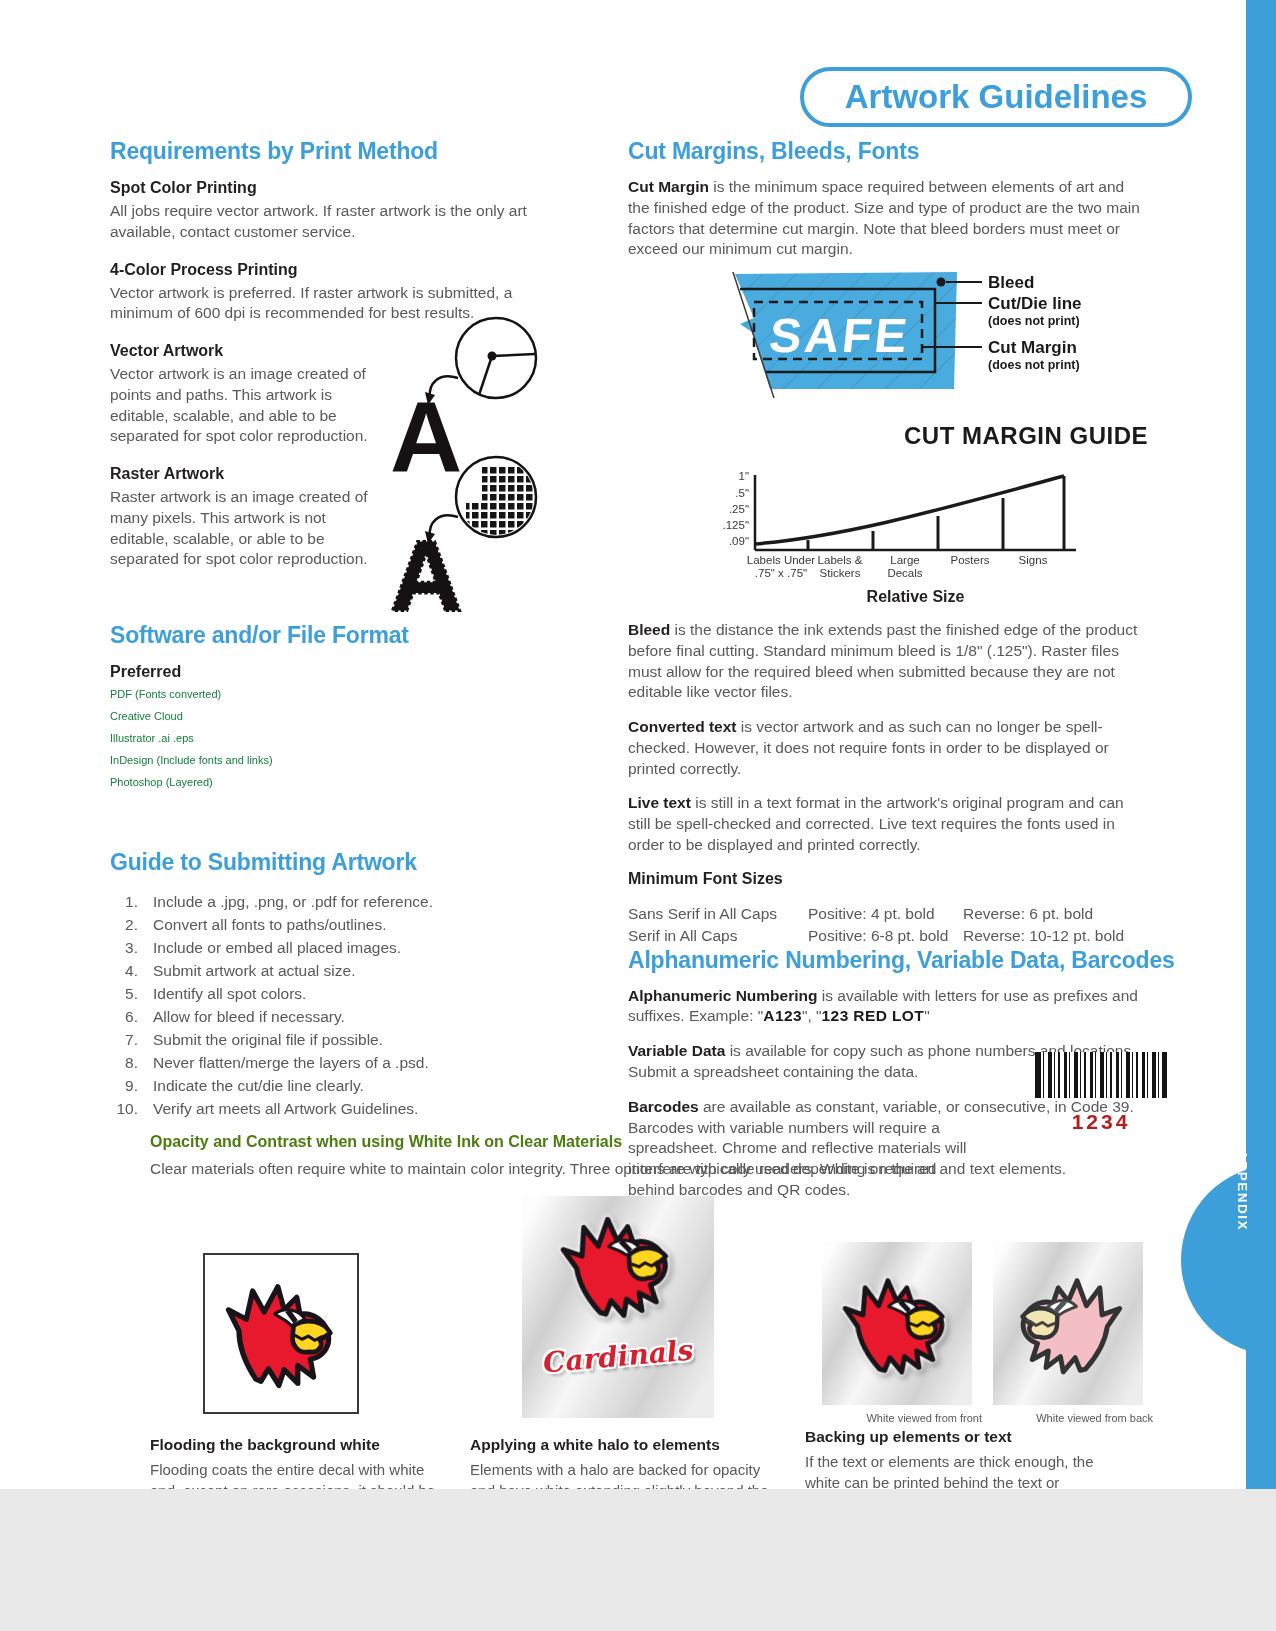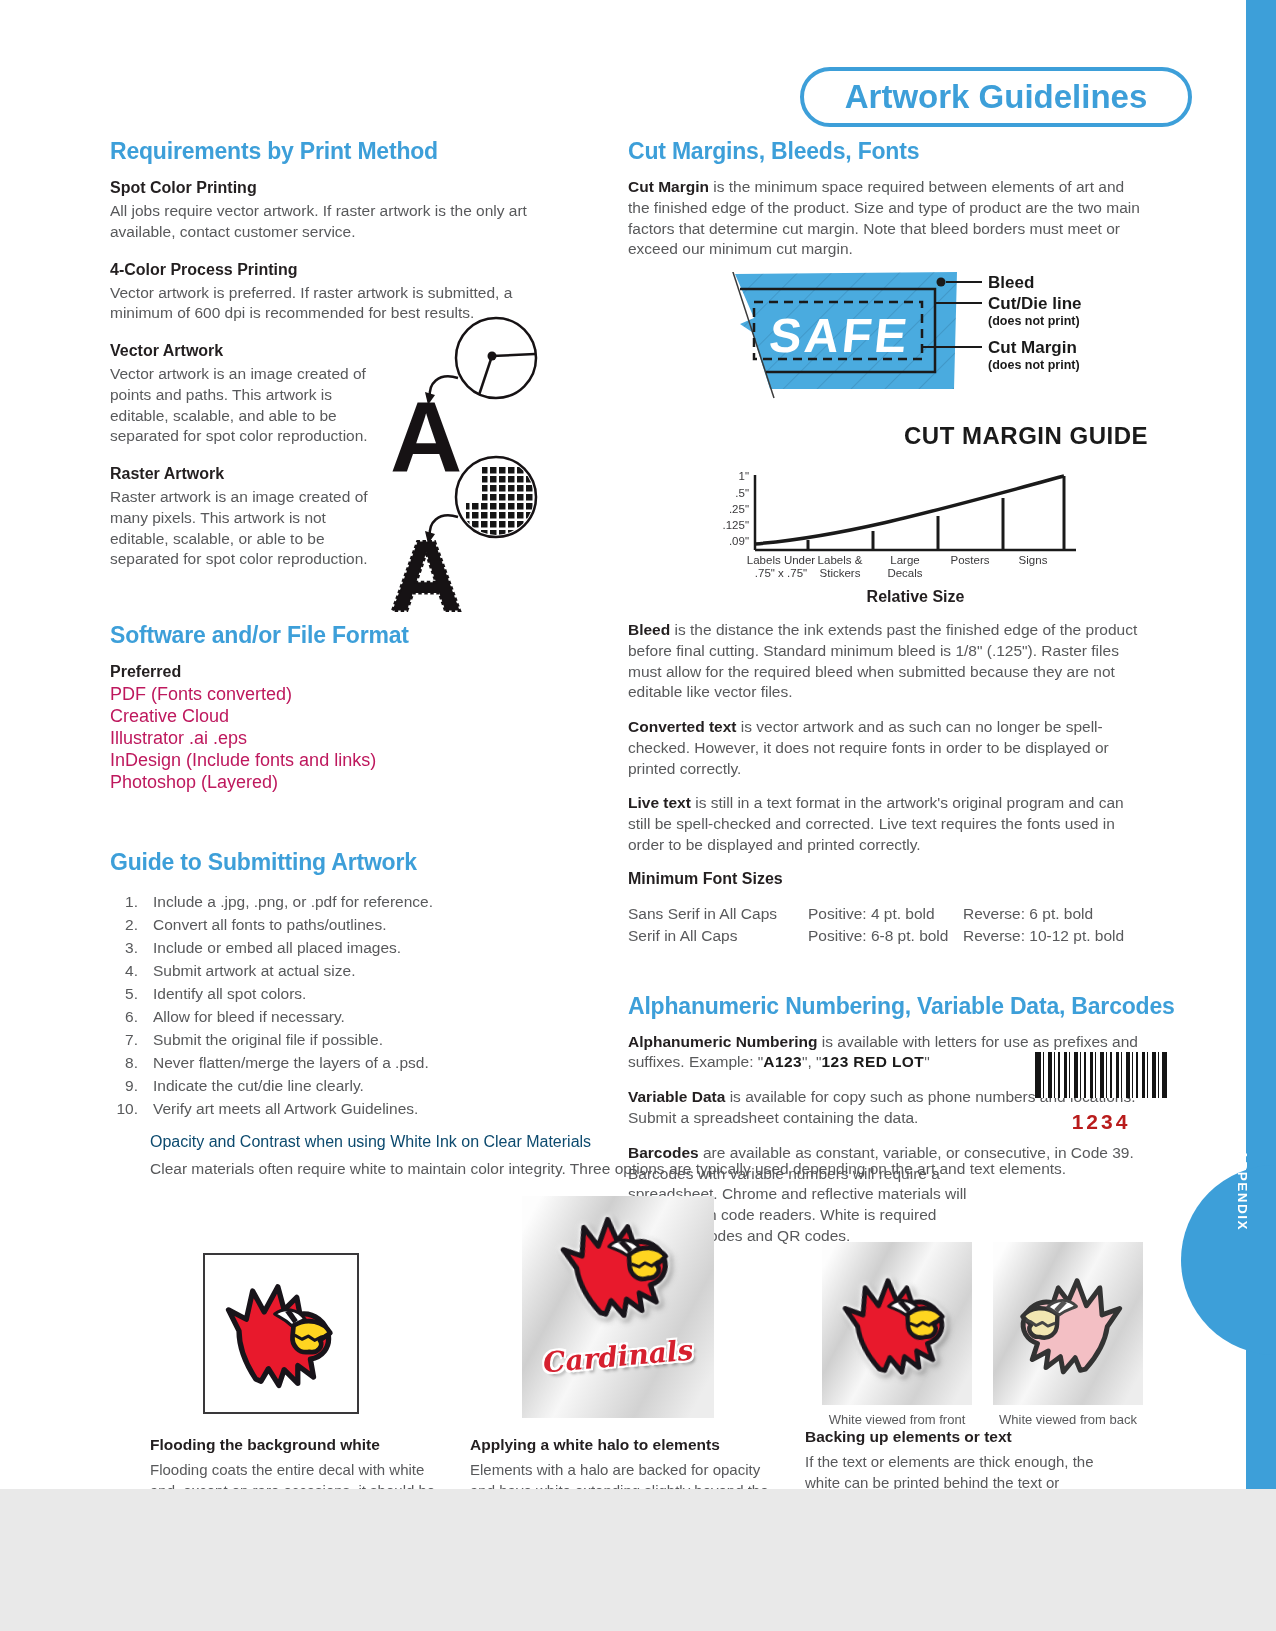--- a/index.html
+++ b/index.html
@@ -17,38 +17,38 @@
   .col-right{position:absolute;left:628px;top:138px;width:520px}
   
   .badge{position:absolute;left:800px;top:67px;width:392px;height:60px;border:4px solid #3d9fd9;
          border-radius:34px;display:flex;align-items:center;justify-content:center;
          font-size:33px;font-weight:800;color:#3d9fd9;box-sizing:border-box}
   
   .art-row{position:relative}
   .art-text{width:262px}
   .art-svg{position:absolute;left:272px}
   
-  .sw-item{font-size:18px;line-height:22px;color:#be185d}
+  .sw-item{font-size:11px;line-height:22px;color:#15803d}
   .guide-list{margin-top:14px}
   .g-row{display:flex;font-size:15.5px;line-height:23px;color:#58595b}
   .g-num{width:28px;text-align:right;margin-right:15px;flex:none}
   
   .fs-grid{display:grid;grid-template-columns:180px 155px auto;font-size:15.5px;line-height:22px;color:#58595b;margin-top:15px}
   
   .barcode{position:absolute;left:1035px;top:1052px;width:132px}
   .bars{height:46px;background:repeating-linear-gradient(90deg,#141414 0 3px,#fff 3px 5px,#141414 5px 6px,#fff 6px 10px,#141414 10px 14px,#fff 14px 16px,#141414 16px 17px,#fff 17px 20px,#141414 20px 22px,#fff 22px 26px);border-left:3px solid #141414;border-right:3px solid #141414}
   .bc-num{font-weight:800;font-size:21px;letter-spacing:3px;color:#b91c1c;text-align:center;margin-top:12px;font-family:"Liberation Sans",sans-serif}
   .narrow{width:348px}
   
-  .op-head{position:absolute;left:150px;top:1133px;font-size:16px;font-weight:400;color:#0c4a6e}
+  .op-head{position:absolute;left:150px;top:1133px;font-size:16px;font-weight:700;color:#4d7c0f}
   .op-intro{position:absolute;left:150px;top:1160px;font-size:15.5px;color:#58595b}
   .imgbox{position:absolute;display:flex;align-items:center;justify-content:center}
   .gradbg{background:linear-gradient(118deg,#fdfdfd 6%,#cfcfcf 30%,#f7f7f7 48%,#d2d2d2 74%,#ededed 92%)}
   .halo{filter:drop-shadow(0 0 2.5px #fff) drop-shadow(0 0 2px #fff) drop-shadow(2px 3px 2px rgba(0,0,0,.35))}
-  .img-cap{position:absolute;width:170px;text-align:center;font-size:13px;color:#58595b}
+  .img-cap{position:absolute;width:170px;text-align:right;font-size:11px;color:#58595b}
   .blk{position:absolute;width:305px}
   .blk-h{font-size:15.5px;font-weight:800;color:#231f20;margin:0 0 6px 0}
   .blk-p{font-size:15px;line-height:1.38;color:#58595b;margin:0}
   .script{font-family:"DejaVu Serif","Liberation Serif",serif;font-style:italic;font-weight:bold;
           font-size:28px;color:#d6202f;transform:rotate(-5deg);
           text-shadow:-2px -2px 0 #fff,2px -2px 0 #fff,-2px 2px 0 #fff,2px 2px 0 #fff,3px 4px 3px rgba(0,0,0,.3)}
   
   .edge-strip{position:absolute;right:0;top:0;width:30px;height:1631px;background:#3d9fd9}
   .tab-circle{position:absolute;top:1165px;right:-95px;width:190px;height:190px;border-radius:50%;background:#3d9fd9}
   .tab-text{position:absolute;right:26px;top:1150px;height:130px;display:flex;align-items:center;
@@ -247,21 +247,21 @@
     <div class="h3 mt14" style="margin-bottom:0">Minimum Font Sizes</div>
     <div class="fs-grid">
       <span>Sans Serif in All Caps</span>
       <span>Positive: 4 pt. bold</span>
       <span>Reverse: 6 pt. bold</span>
       <span>Serif in All Caps</span>
       <span>Positive: 6-8 pt. bold</span>
       <span>Reverse: 10-12 pt. bold</span>
     </div>
 
-    <div class="h2" style="margin-top:46px">Alphanumeric Numbering, Variable Data, Barcodes</div>
+    <div class="h2" style="">Alphanumeric Numbering, Variable Data, Barcodes</div>
     <p class="body-p mt12"><b class="lead">Alphanumeric Numbering</b><span> is available with letters for use as prefixes and suffixes. Example: "</span><b class="cond">A123</b><span>", "</span><b class="cond">123 RED LOT</b><span>"</span></p>
     <p class="body-p mt14"><b class="lead">Variable Data</b><span> is available for copy such as phone numbers and locations. Submit a spreadsheet containing the data.</span></p>
     <p class="body-p mt14"><b class="lead">Barcodes</b><span> are available as constant, variable, or consecutive, in Code 39. </span></p>
     <p class="body-p narrow">Barcodes with variable numbers will require a spreadsheet. Chrome and reflective materials will interfere with code readers. White is required behind barcodes and QR codes.</p>
   </div>
 
   <div class="barcode">
     <div class="bars"></div>
     <div class="bc-num">1234</div>
   </div>

